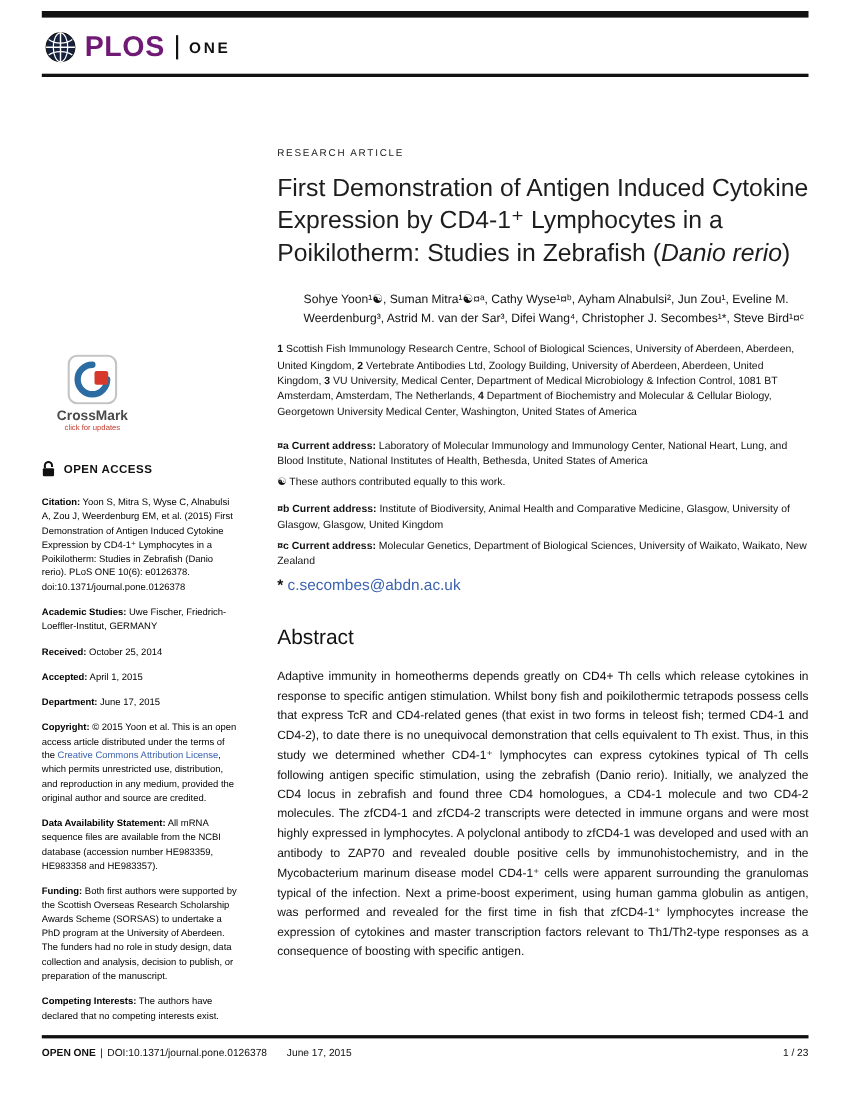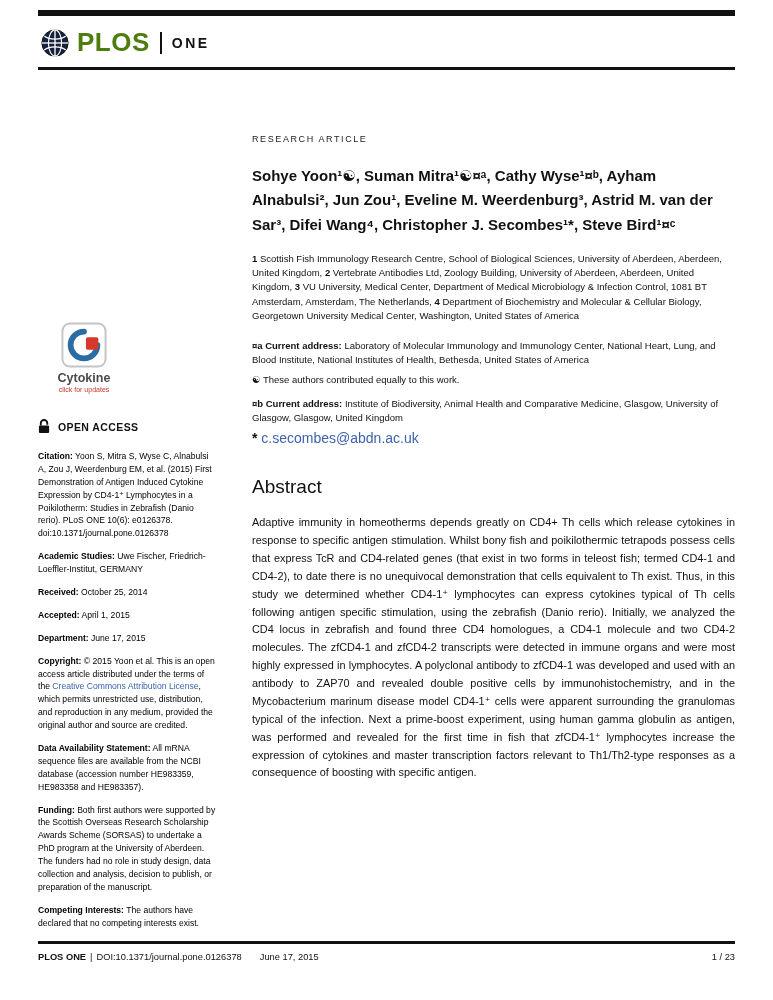--- a/index.html
+++ b/index.html
@@ -5,21 +5,21 @@
   * { box-sizing: border-box; }
   html, body { margin: 0; padding: 0; background: #ffffff; }
   body { font-family: "Liberation Sans", "DejaVu Sans", sans-serif; color: #111; }
 
   .page { position: relative; width: 773px; height: 1000px; background: #fff; padding: 0 38px; overflow: hidden; }
 
   
   .top-bar { margin-top: 10px; height: 6px; background: #111; }
   .logo-row { display: flex; align-items: center; padding: 11px 0 9px 2px; }
   .globe { width: 30px; height: 30px; margin-right: 7px; }
-  .plos-text { font-size: 26px; font-weight: bold; letter-spacing: 0.5px; color: #4d7c0f; }
+  .plos-text { font-size: 26px; font-weight: bold; letter-spacing: 0.5px; color: #701a75; }
   .logo-divider { width: 2px; height: 22px; background: #111; margin: 0 10px; }
   .one-text { font-size: 14px; letter-spacing: 2.5px; font-weight: bold; color: #111; }
   .header-rule { height: 3px; background: #111; }
 
   
   .content { display: flex; align-items: flex-start; }
   .sidebar { width: 178px; margin-right: 36px; padding-top: 252px; flex: none; }
   .main { flex: 1; min-width: 0; padding-top: 64px; }
 
   
@@ -32,21 +32,21 @@
   .lock-icon { width: 13px; height: 15px; flex: none; }
 
   .meta { font-size: 8.6px; line-height: 1.5; margin: 0 0 10px 0; color: #000; }
   .meta b { font-weight: bold; }
   .meta a { color: #3c63af; text-decoration: none; cursor: pointer; }
 
   
   .kicker { font-size: 9px; letter-spacing: 1.6px; color: #222; }
   .title { font-size: 22.5px; line-height: 1.3; color: #1d1d1d; font-weight: normal; margin-top: 12px; }
   .title i { font-style: italic; }
-  .authors { font-size: 15px; font-weight: bold; line-height: 1.62; margin-top: 20px; color: #111; }
+  .authors { font-size: 11px; font-weight: normal; line-height: 1.62; margin-top: 20px; color: #111; margin-left: 24px; }
   .affiliations { font-size: 9.5px; line-height: 1.5; margin-top: 12px; color: #111; }
   .affiliations b { font-weight: bold; }
   .notes { margin-top: 16px; }
   .note { font-size: 9.5px; line-height: 1.5; margin: 0 0 5px 0; }
   .note.first { margin-bottom: 10px; }
   .note b { font-weight: bold; }
   .email-row { font-size: 14px; margin-top: 4px; }
   .email-row .star { font-weight: bold; }
   .email-row a { color: #3c63af; text-decoration: none; cursor: pointer; }
 
@@ -86,21 +86,21 @@
   <div class="content">
 
     <aside class="sidebar">
 
       <div class="crossmark">
         <svg class="cm-icon" viewBox="0 0 48 48">
           <rect x="1.5" y="1.5" width="45" height="45" rx="8" fill="#ffffff" stroke="#c4c4c4" stroke-width="2"></rect>
           <path d="M24 10 A14 14 0 1 0 38 24" fill="none" stroke="#2b6ca3" stroke-width="6" stroke-linecap="round"></path>
           <rect x="26" y="16" width="13" height="13" rx="2" fill="#d6382b"></rect>
         </svg>
-        <div class="cm-title">Cytokine</div>
+        <div class="cm-title">CrossMark</div>
         <div class="cm-sub">click for updates</div>
       </div>
 
       <div class="open-access">
         <svg class="lock-icon" viewBox="0 0 14 16">
           <path d="M3 7 V4.5 a3.5 3.5 0 0 1 7 0 V6" fill="none" stroke="#111" stroke-width="2"></path>
           <rect x="1" y="7" width="11" height="8" rx="1.2" fill="#111"></rect>
         </svg>
         <span>OPEN ACCESS</span>
       </div>
@@ -122,43 +122,45 @@
       <p class="meta"><b>Funding:</b> <span>Both first authors were supported by the Scottish Overseas Research Scholarship Awards Scheme (SORSAS) to undertake a PhD program at the University of Aberdeen. The funders had no role in study design, data collection and analysis, decision to publish, or preparation of the manuscript.</span></p>
 
       <p class="meta"><b>Competing Interests:</b> <span>The authors have declared that no competing interests exist.</span></p>
 
     </aside>
 
     <main class="main">
 
       <div class="kicker">RESEARCH ARTICLE</div>
 
+      <h1 class="title"><span>First Demonstration of Antigen Induced Cytokine Expression by CD4-1⁺ Lymphocytes in a Poikilotherm: Studies in Zebrafish (</span><i>Danio rerio</i><span>)</span></h1>
 
       <p class="authors">Sohye Yoon¹☯, Suman Mitra¹☯¤ᵃ, Cathy Wyse¹¤ᵇ, Ayham Alnabulsi², Jun Zou¹, Eveline M. Weerdenburg³, Astrid M. van der Sar³, Difei Wang⁴, Christopher J. Secombes¹*, Steve Bird¹¤ᶜ</p>
 
       <p class="affiliations"><b>1</b> <span>Scottish Fish Immunology Research Centre, School of Biological Sciences, University of Aberdeen, Aberdeen, United Kingdom,</span> <b>2</b> <span>Vertebrate Antibodies Ltd, Zoology Building, University of Aberdeen, Aberdeen, United Kingdom,</span> <b>3</b> <span>VU University, Medical Center, Department of Medical Microbiology &amp; Infection Control, 1081 BT Amsterdam, Amsterdam, The Netherlands,</span> <b>4</b> <span>Department of Biochemistry and Molecular &amp; Cellular Biology, Georgetown University Medical Center, Washington, United States of America</span></p>
 
       <div class="notes">
         <p class="note"><b>¤a Current address:</b> <span>Laboratory of Molecular Immunology and Immunology Center, National Heart, Lung, and Blood Institute, National Institutes of Health, Bethesda, United States of America</span></p>
         <p class="note first"><b>☯</b> <span>These authors contributed equally to this work.</span></p>
         <p class="note"><b>¤b Current address:</b> <span>Institute of Biodiversity, Animal Health and Comparative Medicine, Glasgow, University of Glasgow, Glasgow, United Kingdom</span></p>
+        <p class="note"><b>¤c Current address:</b> <span>Molecular Genetics, Department of Biological Sciences, University of Waikato, Waikato, New Zealand</span></p>
         <p class="email-row"><span class="star">*</span> <a>c.secombes@abdn.ac.uk</a></p>
       </div>
 
       <h2 class="abstract-heading">Abstract</h2>
 
       <p class="abstract">Adaptive immunity in homeotherms depends greatly on CD4+ Th cells which release cytokines in response to specific antigen stimulation. Whilst bony fish and poikilothermic tetrapods possess cells that express TcR and CD4-related genes (that exist in two forms in teleost fish; termed CD4-1 and CD4-2), to date there is no unequivocal demonstration that cells equivalent to Th exist. Thus, in this study we determined whether CD4-1⁺ lymphocytes can express cytokines typical of Th cells following antigen specific stimulation, using the zebrafish (Danio rerio). Initially, we analyzed the CD4 locus in zebrafish and found three CD4 homologues, a CD4-1 molecule and two CD4-2 molecules. The zfCD4-1 and zfCD4-2 transcripts were detected in immune organs and were most highly expressed in lymphocytes. A polyclonal antibody to zfCD4-1 was developed and used with an antibody to ZAP70 and revealed double positive cells by immunohistochemistry, and in the Mycobacterium marinum disease model CD4-1⁺ cells were apparent surrounding the granulomas typical of the infection. Next a prime-boost experiment, using human gamma globulin as antigen, was performed and revealed for the first time in fish that zfCD4-1⁺ lymphocytes increase the expression of cytokines and master transcription factors relevant to Th1/Th2-type responses as a consequence of boosting with specific antigen.</p>
 
     </main>
   </div>
 
   <div class="footer">
     <div class="footer-rule"></div>
     <div class="footer-row">
-      <b>PLOS ONE</b>
+      <b>OPEN ONE</b>
       <span class="fsep">|</span>
       <span>DOI:10.1371/journal.pone.0126378</span>
       <span class="fdate">June 17, 2015</span>
       <span class="fpage">1 / 23</span>
     </div>
   </div>
 
 </div>
 
 </body></html>

